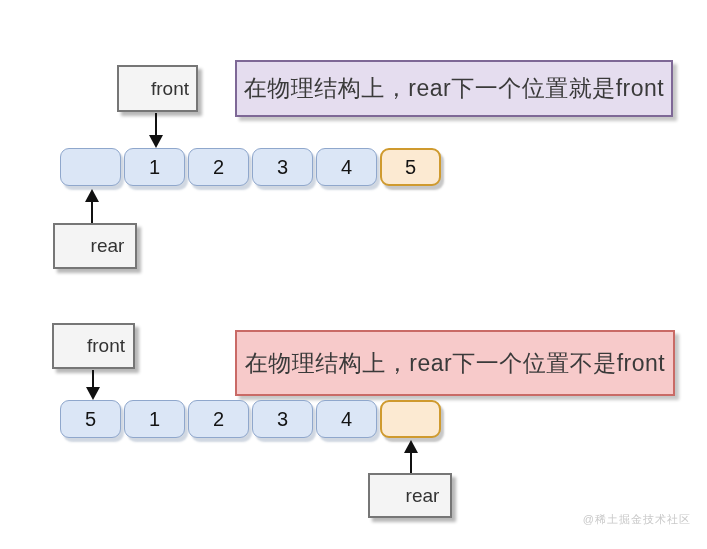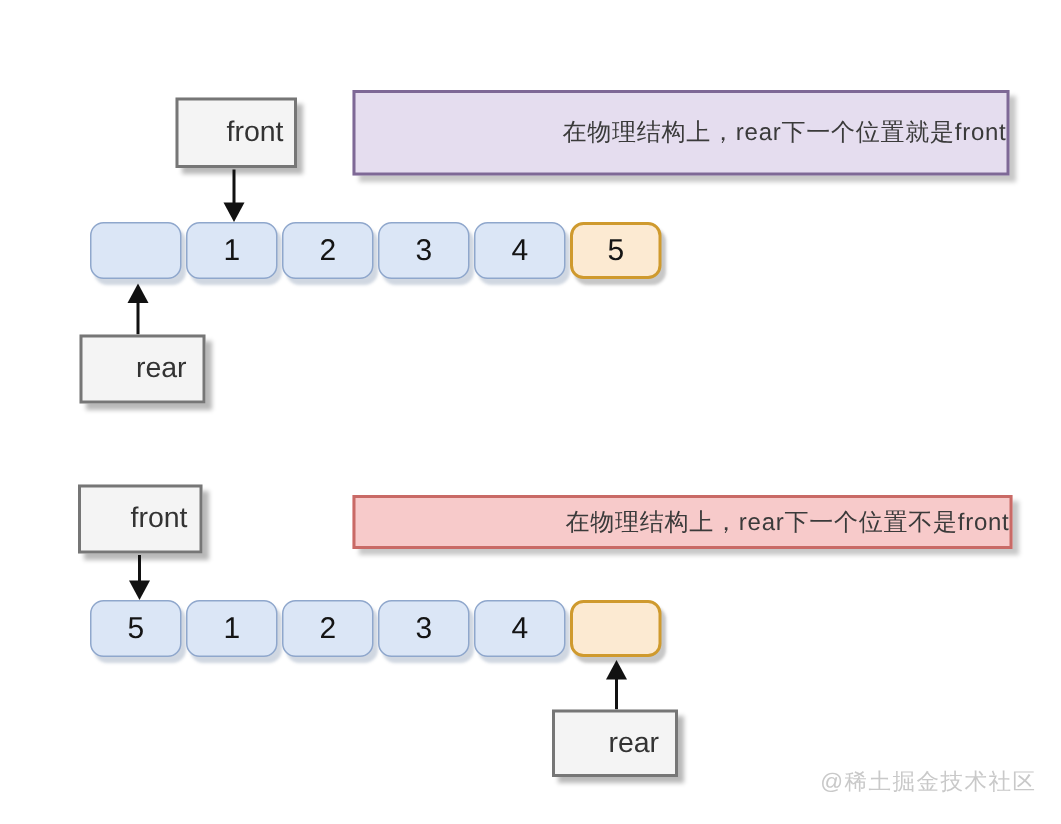--- a/index.html
+++ b/index.html
@@ -14,22 +14,22 @@
     background:var(--label-fill,#f4f4f4);
     border:2px solid var(--label-border,#767676);
     box-shadow:4px 4px 3px rgba(0,0,0,0.28);
     display:flex;align-items:center;justify-content:center;
     font-size:19px;color:#333;box-sizing:border-box;padding-left:25px;
   }
 
   
   .banner{
     position:absolute;
-    display:flex;align-items:center;justify-content:flex-end;
-    font-size:16px;color:#3a3a3a;box-sizing:border-box;
+    display:flex;align-items:center;justify-content:center;
+    font-size:23px;color:#3a3a3a;box-sizing:border-box;
     box-shadow:4px 4px 3px rgba(0,0,0,0.22);
     letter-spacing:0.5px;
   }
   .banner.purple{
     background:var(--banner-purple-fill,#e5ddef);
     border:2px solid var(--banner-purple-border,#7e6896);
   }
   .banner.pink{
     background:var(--banner-pink-fill,#f7caca);
     border:2px solid var(--banner-pink-border,#c96a66);
@@ -63,21 +63,21 @@
     position:absolute;left:0;width:0;height:0;
     border-left:7px solid transparent;border-right:7px solid transparent;
   }
   .arrow.down .head{bottom:0;border-top:13px solid #111;}
   .arrow.down .shaft{bottom:10px;}
   .arrow.up .head{top:0;border-bottom:13px solid #111;}
   .arrow.up .shaft{top:10px;}
 
   .watermark{
     position:absolute;right:16px;top:512px;
-    font-size:15px;color:#c9c9c9;letter-spacing:1px;
+    font-size:11px;color:#c9c9c9;letter-spacing:1px;
   }
 </style>
 </head>
 <body>
 
 <div class="label-box" style="left:117px;top:65px;width:81px;height:47px;">
   <span>front</span>
 </div>
 
 <div class="banner purple" style="left:235px;top:60px;width:438px;height:57px;">
@@ -104,21 +104,21 @@
 </div>
 
 <div class="label-box" style="left:53px;top:223px;width:84px;height:46px;">
   <span>rear</span>
 </div>
 
 <div class="label-box" style="left:52px;top:323px;width:83px;height:46px;">
   <span>front</span>
 </div>
 
-<div class="banner pink" style="left:235px;top:330px;width:440px;height:36px;">
+<div class="banner pink" style="left:235px;top:330px;width:440px;height:66px;">
   <span>在物理结构上，rear下一个位置不是front</span>
 </div>
 
 <div class="arrow down" style="left:86px;top:370px;height:30px;">
   <div class="shaft"></div>
   <div class="head"></div>
 </div>
 
 <div class="queue" style="left:60px;top:400px;">
   <div class="cell">5</div>

